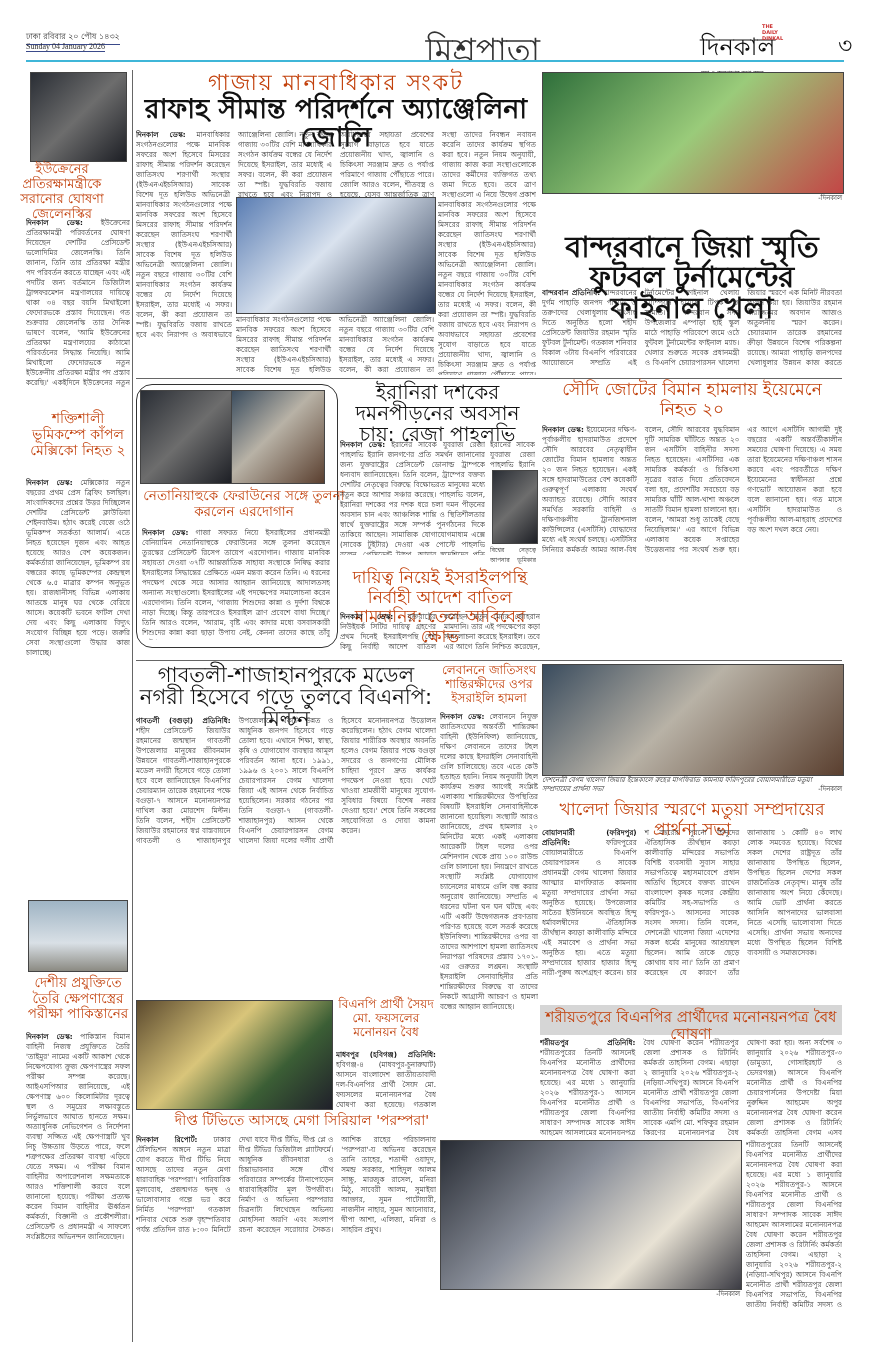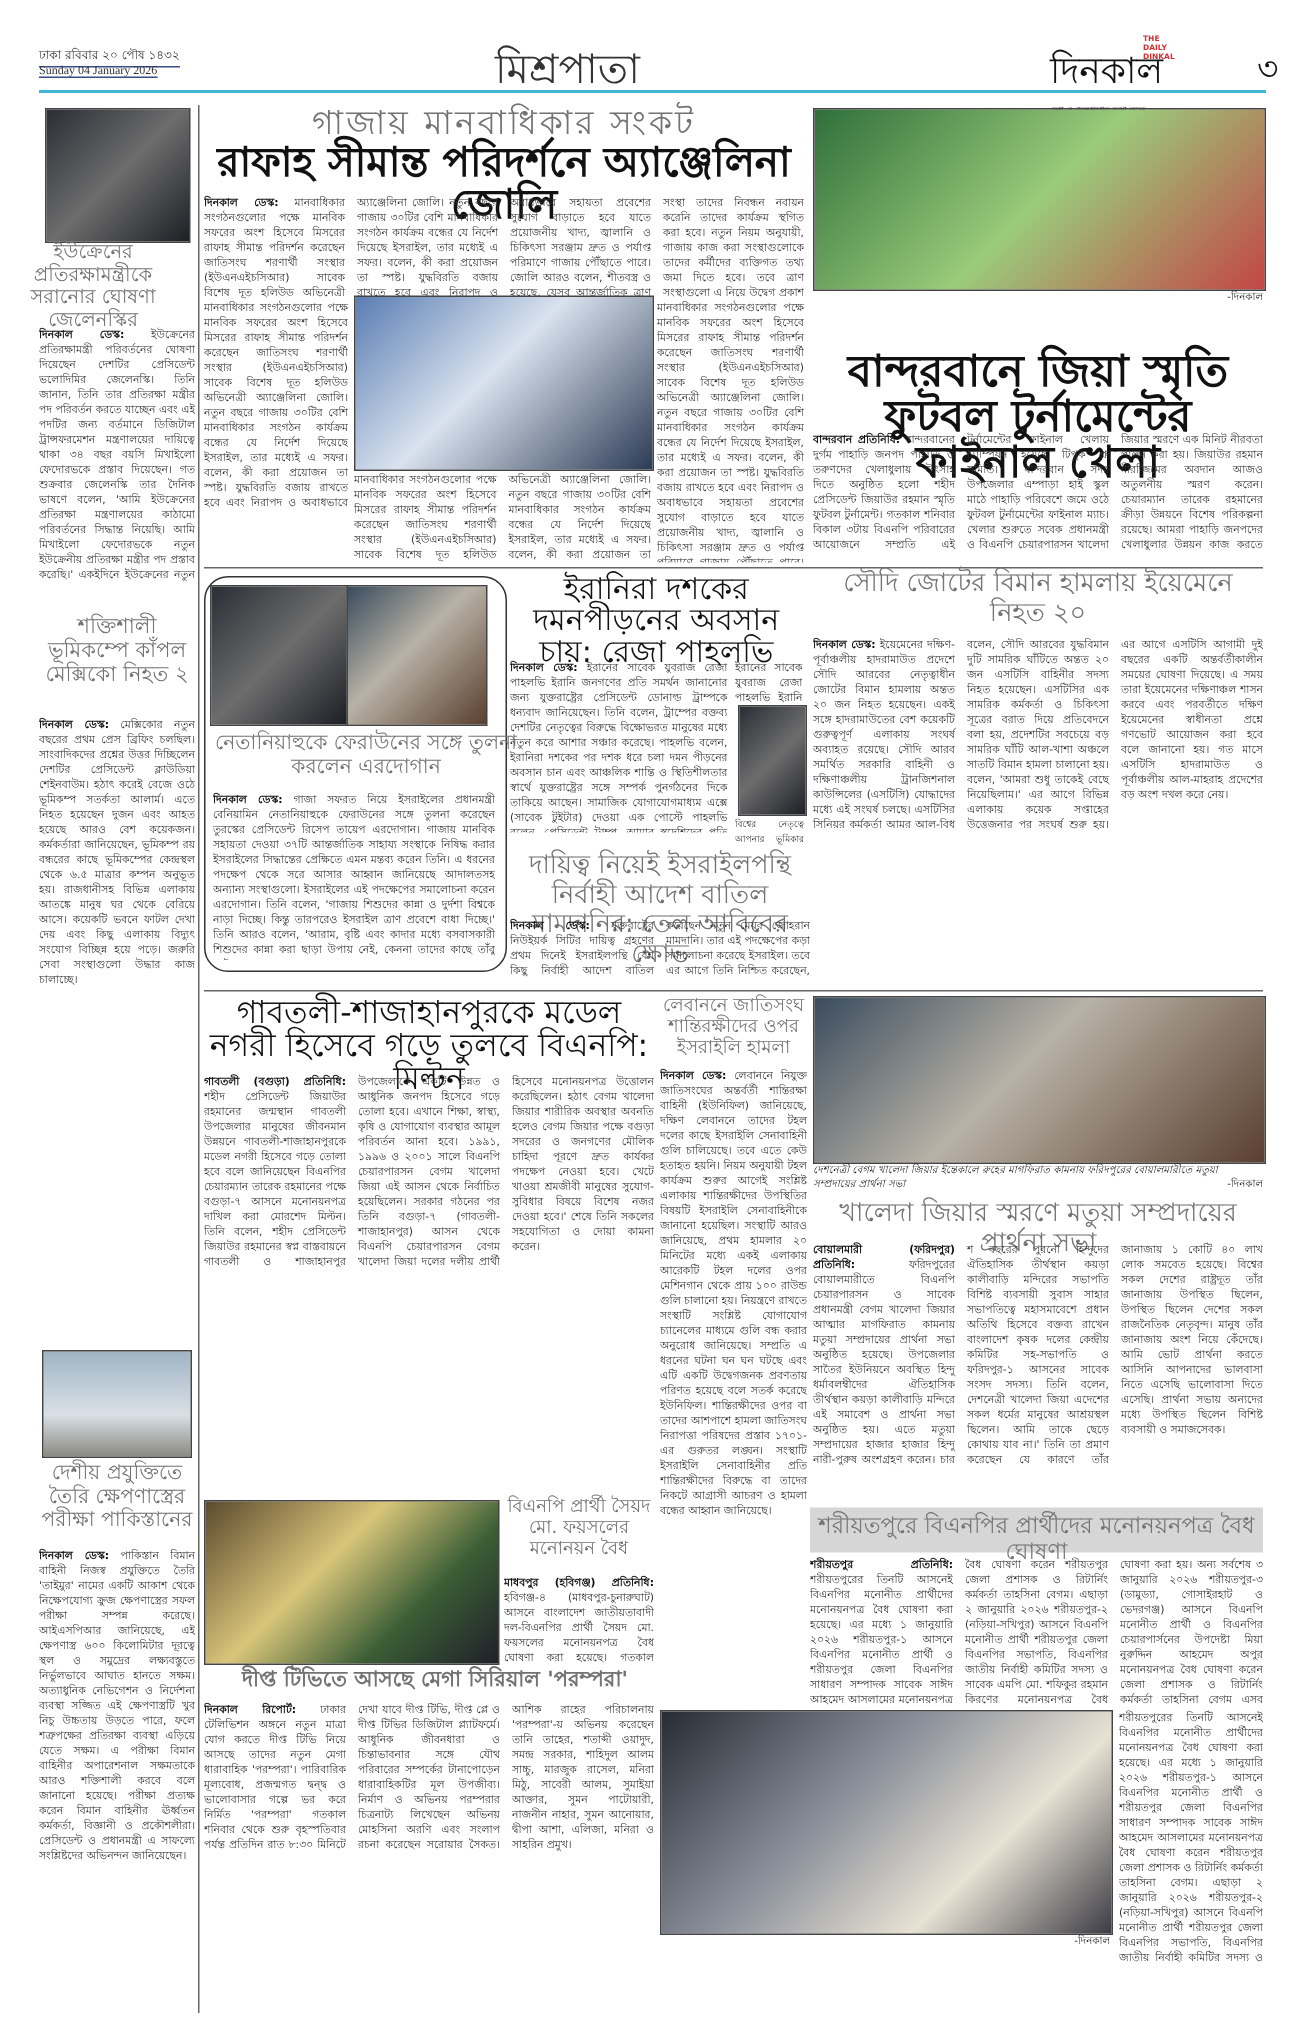--- a/index.html
+++ b/index.html
@@ -1,36 +1,36 @@
 <!DOCTYPE html>
 <html><head>
 <meta charset="utf-8">
 <style>
   html,body{margin:0;padding:0;background:#fff;}
   body{width:870px;height:1352px;position:relative;overflow:hidden;font-family:"DejaVu Sans",sans-serif;color:#111;}
   .abs{position:absolute;}
   .masthead-line{left:26px;right:26px;top:60px;height:2px;background:#3fb6d8;}
   .date-bn{left:26px;top:30px;font-size:8px;color:#333;border-bottom:1px solid #3a4a8a;padding-bottom:1px;}
   .date-en{left:26px;top:42px;font-size:8px;color:#333;font-family:"Liberation Serif",serif;border-bottom:1px solid #3a4a8a;}
-  .section-title{left:330px;top:25px;width:210px;text-align:left;font-size:27px;color:#333;}
+  .section-title{left:330px;top:25px;width:210px;text-align:right;font-size:32px;color:#333;}
   .logo{left:700px;top:28px;}
   .logo .name{font-size:24px;font-weight:normal;color:#111;}
   .logo .tag{font-size:6px;color:#333;}
   .logo .eng{position:absolute;left:62px;top:-5px;font-size:5px;color:#c33;font-weight:bold;}
   .page-num{left:838px;top:28px;font-size:22px;}
   .photo{background:linear-gradient(135deg,#6c7a8a,#9aa8b3 40%,#555e6a);border:1px solid #444;}
   .photo.green{background:linear-gradient(135deg,#2f6f3b,#9acb7a 50%,#c34646);}
   .photo.blue{background:linear-gradient(135deg,#5a7db3,#d9e2ee 45%,#2c3b55);}
   .photo.dark{background:linear-gradient(135deg,#2a2e35,#6d6d6d 50%,#1d1f25);}
   .photo.room{background:linear-gradient(135deg,#3a4c5e,#b8b2a6 45%,#5a3f2f);}
   .photo.crowd{background:linear-gradient(135deg,#272b33,#8a8f9a 40%,#e8e2d4 70%,#3c3c44);}
   .photo.jet{background:linear-gradient(180deg,#9fb4c4,#d9e0e6 60%,#8b8a82);}
   .photo.tv{background:linear-gradient(135deg,#5c4a2e,#d9c57a 40%,#3b5e35 70%,#20202a);}
   .h-big{font-weight:bold;text-align:center;line-height:1.05;color:#111;}
-  .h-mid{text-align:center;line-height:1.15;color:#737373;}
+  .h-mid{text-align:center;line-height:1.15;color:#c2410c;}
   .body{font-size:7.2px;line-height:10px;color:#333;text-align:justify;overflow:hidden;}
   .body b{color:#111;}
   .cols2{column-count:2;column-gap:8px;}
   .cols3{column-count:3;column-gap:8px;}
   .cols4{column-count:4;column-gap:8px;}
   .caption{font-size:6.8px;line-height:9px;color:#222;font-style:italic;}
   .rule-v{width:1px;background:#666;}
   .rule-h{height:1px;background:#666;}
   .box{border:1px solid #333;border-radius:14px;}
   .grey-band{background:#d6d6d6;}
@@ -102,21 +102,21 @@
 
 <div class="abs h-mid" style="left:440px;top:664px;width:98px;font-size:12px;">লেবাননে জাতিসংঘ শান্তিরক্ষীদের ওপর ইসরাইলি হামলা</div>
 <div class="abs body" style="left:440px;top:712px;width:98px;height:325px;"><b>দিনকাল ডেস্ক:</b> <span>লেবাননে নিযুক্ত জাতিসংঘের অন্তর্বর্তী শান্তিরক্ষা বাহিনী (ইউনিফিল) জানিয়েছে, দক্ষিণ লেবাননে তাদের টহল দলের কাছে ইসরাইলি সেনাবাহিনী গুলি চালিয়েছে। তবে এতে কেউ হতাহত হয়নি। নিয়ম অনুযায়ী টহল কার্যক্রম শুরুর আগেই সংশ্লিষ্ট এলাকায় শান্তিরক্ষীদের উপস্থিতির বিষয়টি ইসরাইলি সেনাবাহিনীকে জানানো হয়েছিল। সংস্থাটি আরও জানিয়েছে, প্রথম হামলার ২০ মিনিটের মধ্যে একই এলাকায় আরেকটি টহল দলের ওপর মেশিনগান থেকে প্রায় ১০০ রাউন্ড গুলি চালানো হয়। নিয়ন্ত্রণে রাখতে সংস্থাটি সংশ্লিষ্ট যোগাযোগ চ্যানেলের মাধ্যমে গুলি বন্ধ করার অনুরোধ জানিয়েছে। সম্প্রতি এ ধরনের ঘটনা ঘন ঘন ঘটছে এবং এটি একটি উদ্বেগজনক প্রবণতায় পরিণত হয়েছে বলে সতর্ক করেছে ইউনিফিল। শান্তিরক্ষীদের ওপর বা তাদের আশপাশে হামলা জাতিসংঘ নিরাপত্তা পরিষদের প্রস্তাব ১৭০১-এর গুরুতর লঙ্ঘন। সংস্থাটি ইসরাইলি সেনাবাহিনীর প্রতি শান্তিরক্ষীদের বিরুদ্ধে বা তাদের নিকটে আগ্রাসী আচরণ ও হামলা বন্ধের আহ্বান জানিয়েছে।</span></div>
 
 <div class="abs photo room" style="left:542px;top:664px;width:300px;height:110px;"></div>
 <div class="abs caption" style="left:542px;top:776px;width:300px;"><span>দেশনেত্রী বেগম খালেদা জিয়ার ইন্তেকালে রুহের মাগফিরাত কামনায় ফরিদপুরের বোয়ালমারীতে মতুয়া সম্প্রদায়ের প্রার্থনা সভা</span> <span style="float:right;font-style:normal;">-দিনকাল</span></div>
 <div class="abs h-mid" style="left:542px;top:800px;width:300px;font-size:17px;">খালেদা জিয়ার স্মরণে মতুয়া সম্প্রদায়ের প্রার্থনা সভা</div>
 <div class="abs body cols3" style="left:542px;top:828px;width:300px;height:175px;"><b>বোয়ালমারী (ফরিদপুর) প্রতিনিধি:</b> <span>ফরিদপুরের বোয়ালমারীতে বিএনপি চেয়ারপারসন ও সাবেক প্রধানমন্ত্রী বেগম খালেদা জিয়ার আত্মার মাগফিরাত কামনায় মতুয়া সম্প্রদায়ের প্রার্থনা সভা অনুষ্ঠিত হয়েছে। উপজেলার সাতৈর ইউনিয়নে অবস্থিত হিন্দু ধর্মাবলম্বীদের ঐতিহাসিক তীর্থস্থান কয়ড়া কালীবাড়ি মন্দিরে এই সমাবেশ ও প্রার্থনা সভা অনুষ্ঠিত হয়। এতে মতুয়া সম্প্রদায়ের হাজার হাজার হিন্দু নারী-পুরুষ অংশগ্রহণ করেন। চার শ বছরের পুরনো হিন্দুদের ঐতিহাসিক তীর্থস্থান কয়ড়া কালীবাড়ি মন্দিরের সভাপতি বিশিষ্ট ব্যবসায়ী সুবাস সাহার সভাপতিত্বে মহাসমাবেশে প্রধান অতিথি হিসেবে বক্তব্য রাখেন বাংলাদেশ কৃষক দলের কেন্দ্রীয় কমিটির সহ-সভাপতি ও ফরিদপুর-১ আসনের সাবেক সংসদ সদস্য। তিনি বলেন, দেশনেত্রী খালেদা জিয়া এদেশের সকল ধর্মের মানুষের আশ্রয়স্থল ছিলেন। আমি তাকে ছেড়ে কোথায় যাব না।' তিনি তা প্রমাণ করেছেন যে কারণে তাঁর জানাজায় ১ কোটি ৪০ লাখ লোক সমবেত হয়েছে। বিশ্বের সকল দেশের রাষ্ট্রদূত তাঁর জানাজায় উপস্থিত ছিলেন, উপস্থিত ছিলেন দেশের সকল রাজনৈতিক নেতৃবৃন্দ। মানুষ তাঁর জানাজায় অংশ নিয়ে কেঁদেছে। আমি ভোট প্রার্থনা করতে আসিনি আপনাদের ভালবাসা নিতে এসেছি ভালোবাসা দিতে এসেছি। প্রার্থনা সভায় অন্যদের মধ্যে উপস্থিত ছিলেন বিশিষ্ট ব্যবসায়ী ও সমাজসেবক।</span></div>
 
 <div class="abs photo tv" style="left:136px;top:1000px;width:195px;height:108px;"></div>
-<div class="abs h-mid" style="left:140px;top:1112px;width:300px;font-size:14px;font-weight:bold;">দীপ্ত টিভিতে আসছে মেগা সিরিয়াল 'পরম্পরা'</div>
+<div class="abs h-mid" style="left:152px;top:1112px;width:300px;font-size:14px;">দীপ্ত টিভিতে আসছে মেগা সিরিয়াল 'পরম্পরা'</div>
 <div class="abs body cols3" style="left:136px;top:1135px;width:300px;height:200px;"><b>দিনকাল রিপোর্ট:</b> <span>ঢাকার টেলিভিশন অঙ্গনে নতুন মাত্রা যোগ করতে দীপ্ত টিভি নিয়ে আসছে তাদের নতুন মেগা ধারাবাহিক 'পরম্পরা'। পারিবারিক মূল্যবোধ, প্রজন্মগত দ্বন্দ্ব ও ভালোবাসার গল্পে ভর করে নির্মিত 'পরম্পরা' গতকাল শনিবার থেকে শুরু বৃহস্পতিবার পর্যন্ত প্রতিদিন রাত ৮:৩০ মিনিটে দেখা যাবে দীপ্ত টিভি, দীপ্ত প্লে ও দীপ্ত টিভির ডিজিটাল প্ল্যাটফর্মে। আধুনিক জীবনধারা ও চিন্তাভাবনার সঙ্গে যৌথ পরিবারের সম্পর্কের টানাপোড়েন ধারাবাহিকটির মূল উপজীব্য। নির্মাণ ও অভিনয় পরম্পরার চিত্রনাট্য লিখেছেন অভিনয় মোহসিনা অরণি এবং সংলাপ রচনা করেছেন সরোয়ার সৈকত। আশিক রাহের পরিচালনায় 'পরম্পরা'-য় অভিনয় করেছেন তানি তাহের, শতাব্দী ওয়াদুদ, সমন্দ্র সরকার, শাহিদুল আলম সাচ্চু, মারজুক রাসেল, মনিরা মিঠু, সাবেরী আলম, সুমাইয়া আক্তার, সুমন পাটোয়ারী, নাজনীন নাহার, সুমন আনোয়ার, দ্বীপা আশা, এলিজা, মনিরা ও সাহরিন প্রমুখ।</span></div>
 
 <div class="abs h-mid" style="left:336px;top:998px;width:100px;font-size:12px;">বিএনপি প্রার্থী সৈয়দ মো. ফয়সলের মনোনয়ন বৈধ</div>
 <div class="abs body" style="left:336px;top:1050px;width:100px;height:60px;"><b>মাধবপুর (হবিগঞ্জ) প্রতিনিধি:</b> <span>হবিগঞ্জ-৪ (মাধবপুর-চুনারুঘাট) আসনে বাংলাদেশ জাতীয়তাবাদী দল-বিএনপির প্রার্থী সৈয়দ মো. ফয়সলের মনোনয়নপত্র বৈধ ঘোষণা করা হয়েছে। গতকাল শনিবার দুপুরে হবিগঞ্জ জেলা রিটার্নিং অফিসার ও জেলা প্রশাসক ড. ফরিদুর রহমান মনোনয়নপত্র যাচাই-বাছাই শেষে তা বৈধ ঘোষণা করেন। মনোনয়ন বৈধ ঘোষণার সময় উপস্থিত ছিলেন জেলা বিএনপির সাবেক সহ-সভাপতি সৈয়দ মো. শাহজাহান, সায়হাম গ্রুপের ব্যবস্থাপনা পরিচালক (এমডি) প্রকৌশলী ইশতিয়াক সাদেক এবং সায়হাম টিটি কম্পোজিটের এমডি সৈয়দ শফকাত আহমেদসহ দলের নেতাকর্মী ও শুভানুধ্যায়ীরা। মনোনয়ন বৈধ ঘোষণার খবরে নেতাকর্মীদের মধ্যে উৎসাহ-উদ্দীপনা দেখা যায়। মনোনয়ন বৈধ ঘোষণার পর প্রতিক্রিয়ায় বিএনপির প্রার্থী সৈয়দ মো. ফয়সল বলেন, জনগণের উন্নয়নে ও সাধারণ মানুষের প্রত্যাশা বাস্তবায়নে কাজ করবো।</span></div>
 
 <div class="abs grey-band" style="left:540px;top:1005px;width:302px;height:30px;"></div>
 <div class="abs h-mid" style="left:540px;top:1009px;width:302px;font-size:15px;">শরীয়তপুরে বিএনপির প্রার্থীদের মনোনয়নপত্র বৈধ ঘোষণা</div>
 <div class="abs body cols3" style="left:540px;top:1038px;width:302px;height:100px;"><b>শরীয়তপুর প্রতিনিধি:</b> <span>শরীয়তপুরের তিনটি আসনেই বিএনপির মনোনীত প্রার্থীদের মনোনয়নপত্র বৈধ ঘোষণা করা হয়েছে। এর মধ্যে ১ জানুয়ারি ২০২৬ শরীয়তপুর-১ আসনে বিএনপির মনোনীত প্রার্থী ও শরীয়তপুর জেলা বিএনপির সাধারণ সম্পাদক সাবেক সাঈদ আহমেদ আসলামের মনোনয়নপত্র বৈধ ঘোষণা করেন শরীয়তপুর জেলা প্রশাসক ও রিটার্নিং কর্মকর্তা তাহসিনা বেগম। এছাড়া ২ জানুয়ারি ২০২৬ শরীয়তপুর-২ (নড়িয়া-সখিপুর) আসনে বিএনপি মনোনীত প্রার্থী শরীয়তপুর জেলা বিএনপির সভাপতি, বিএনপির জাতীয় নির্বাহী কমিটির সদস্য ও সাবেক এমপি মো. শফিকুর রহমান কিরণের মনোনয়নপত্র বৈধ ঘোষণা করা হয়। অন্য সর্বশেষ ৩ জানুয়ারি ২০২৬ শরীয়তপুর-৩ (ডামুড্যা, গোসাইরহাট ও ভেদরগঞ্জ) আসনে বিএনপি মনোনীত প্রার্থী ও বিএনপির চেয়ারপার্সনের উপদেষ্টা মিয়া নুরুদ্দিন আহমেদ অপুর মনোনয়নপত্র বৈধ ঘোষণা করেন জেলা প্রশাসক ও রিটার্নিং কর্মকর্তা তাহসিনা বেগম এসব তথ্য নিশ্চিত করেছেন। এ বাপারে শরীয়তপুর-১ আসনে বিএনপির প্রার্থী সাঈদ আহমেদ আসলাম বলেন, জনগণ দীর্ঘ ১৭ বছর ভোট দিতে পারেনি। জনগণ ভোট দেওয়ার জন্য মুখিয়ে রয়েছে। নির্বাচনে জনগণের রায় নিয়ে তারেক রহমানের নেতৃত্বে বিএনপি ক্ষমতায় আসবে, ইনশাআল্লাহ। বিএনপি ক্ষমতায় এলে শহীদ প্রেসিডেন্ট জিয়াউর রহমান ও বেগম খালেদা জিয়ার আদর্শে দেশের উন্নয়নে কাজ করা হবে।</span></div>
 
 <div class="abs photo crowd" style="left:440px;top:1140px;width:300px;height:148px;"></div>

